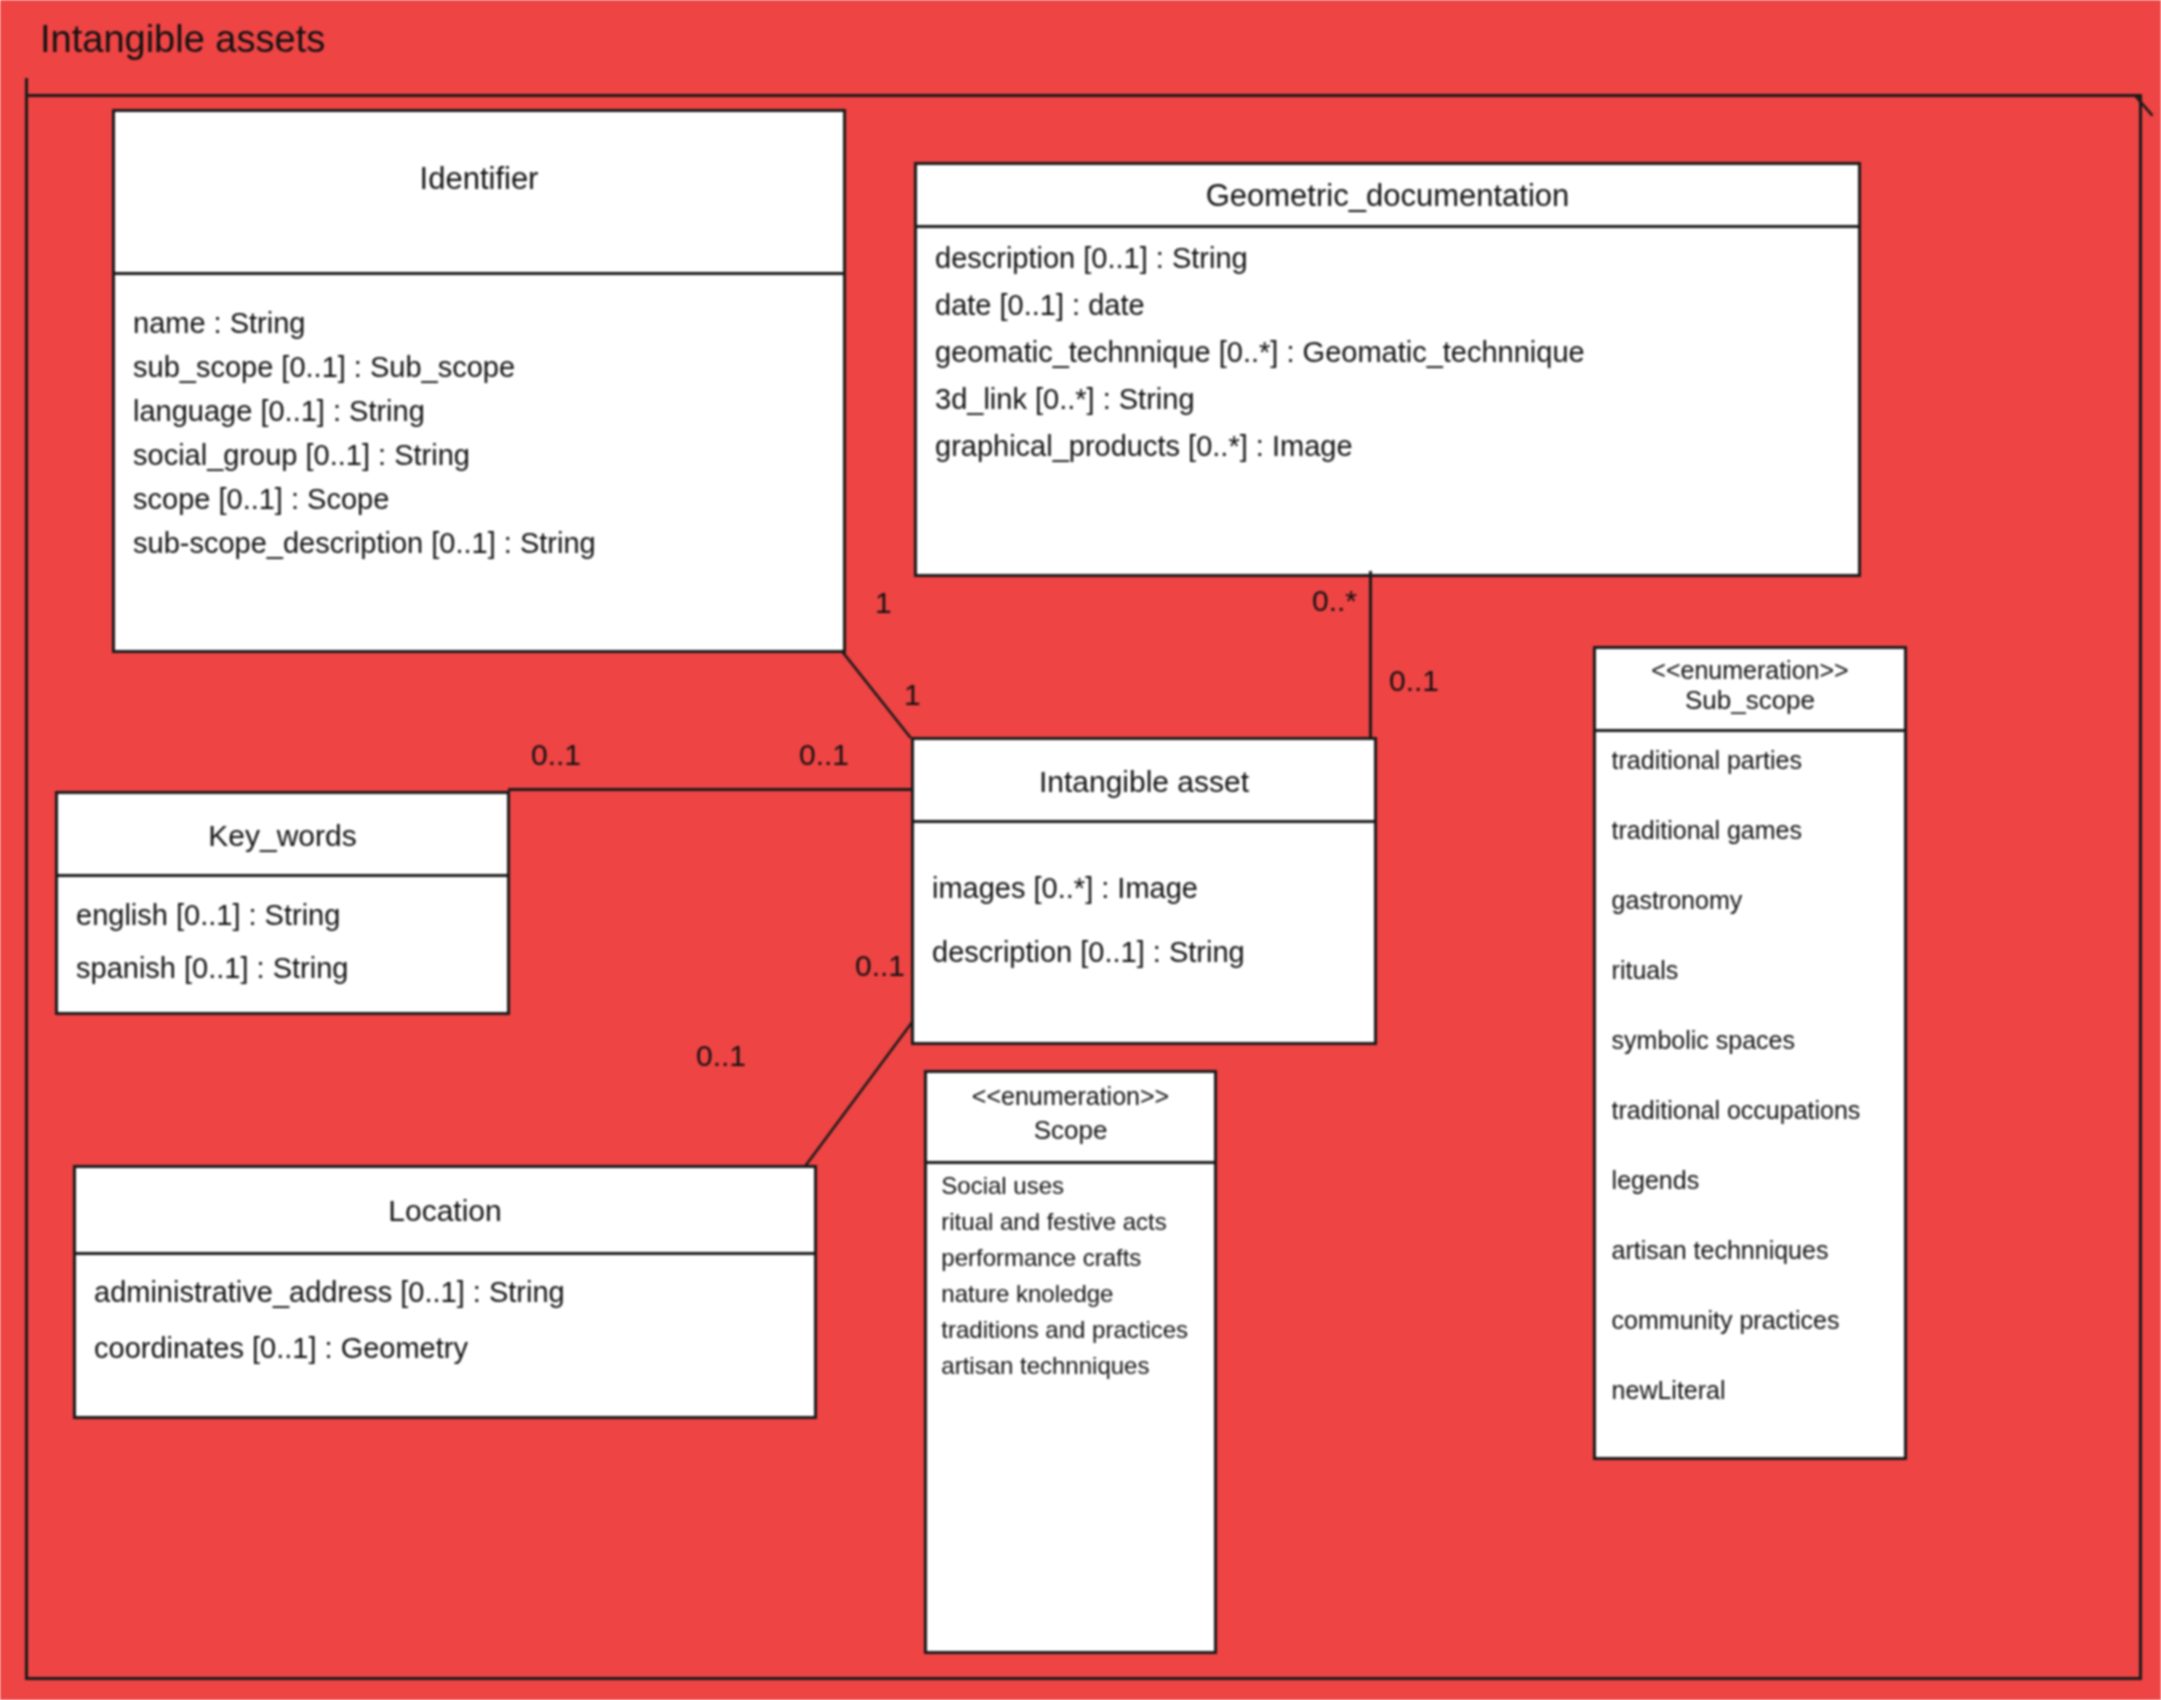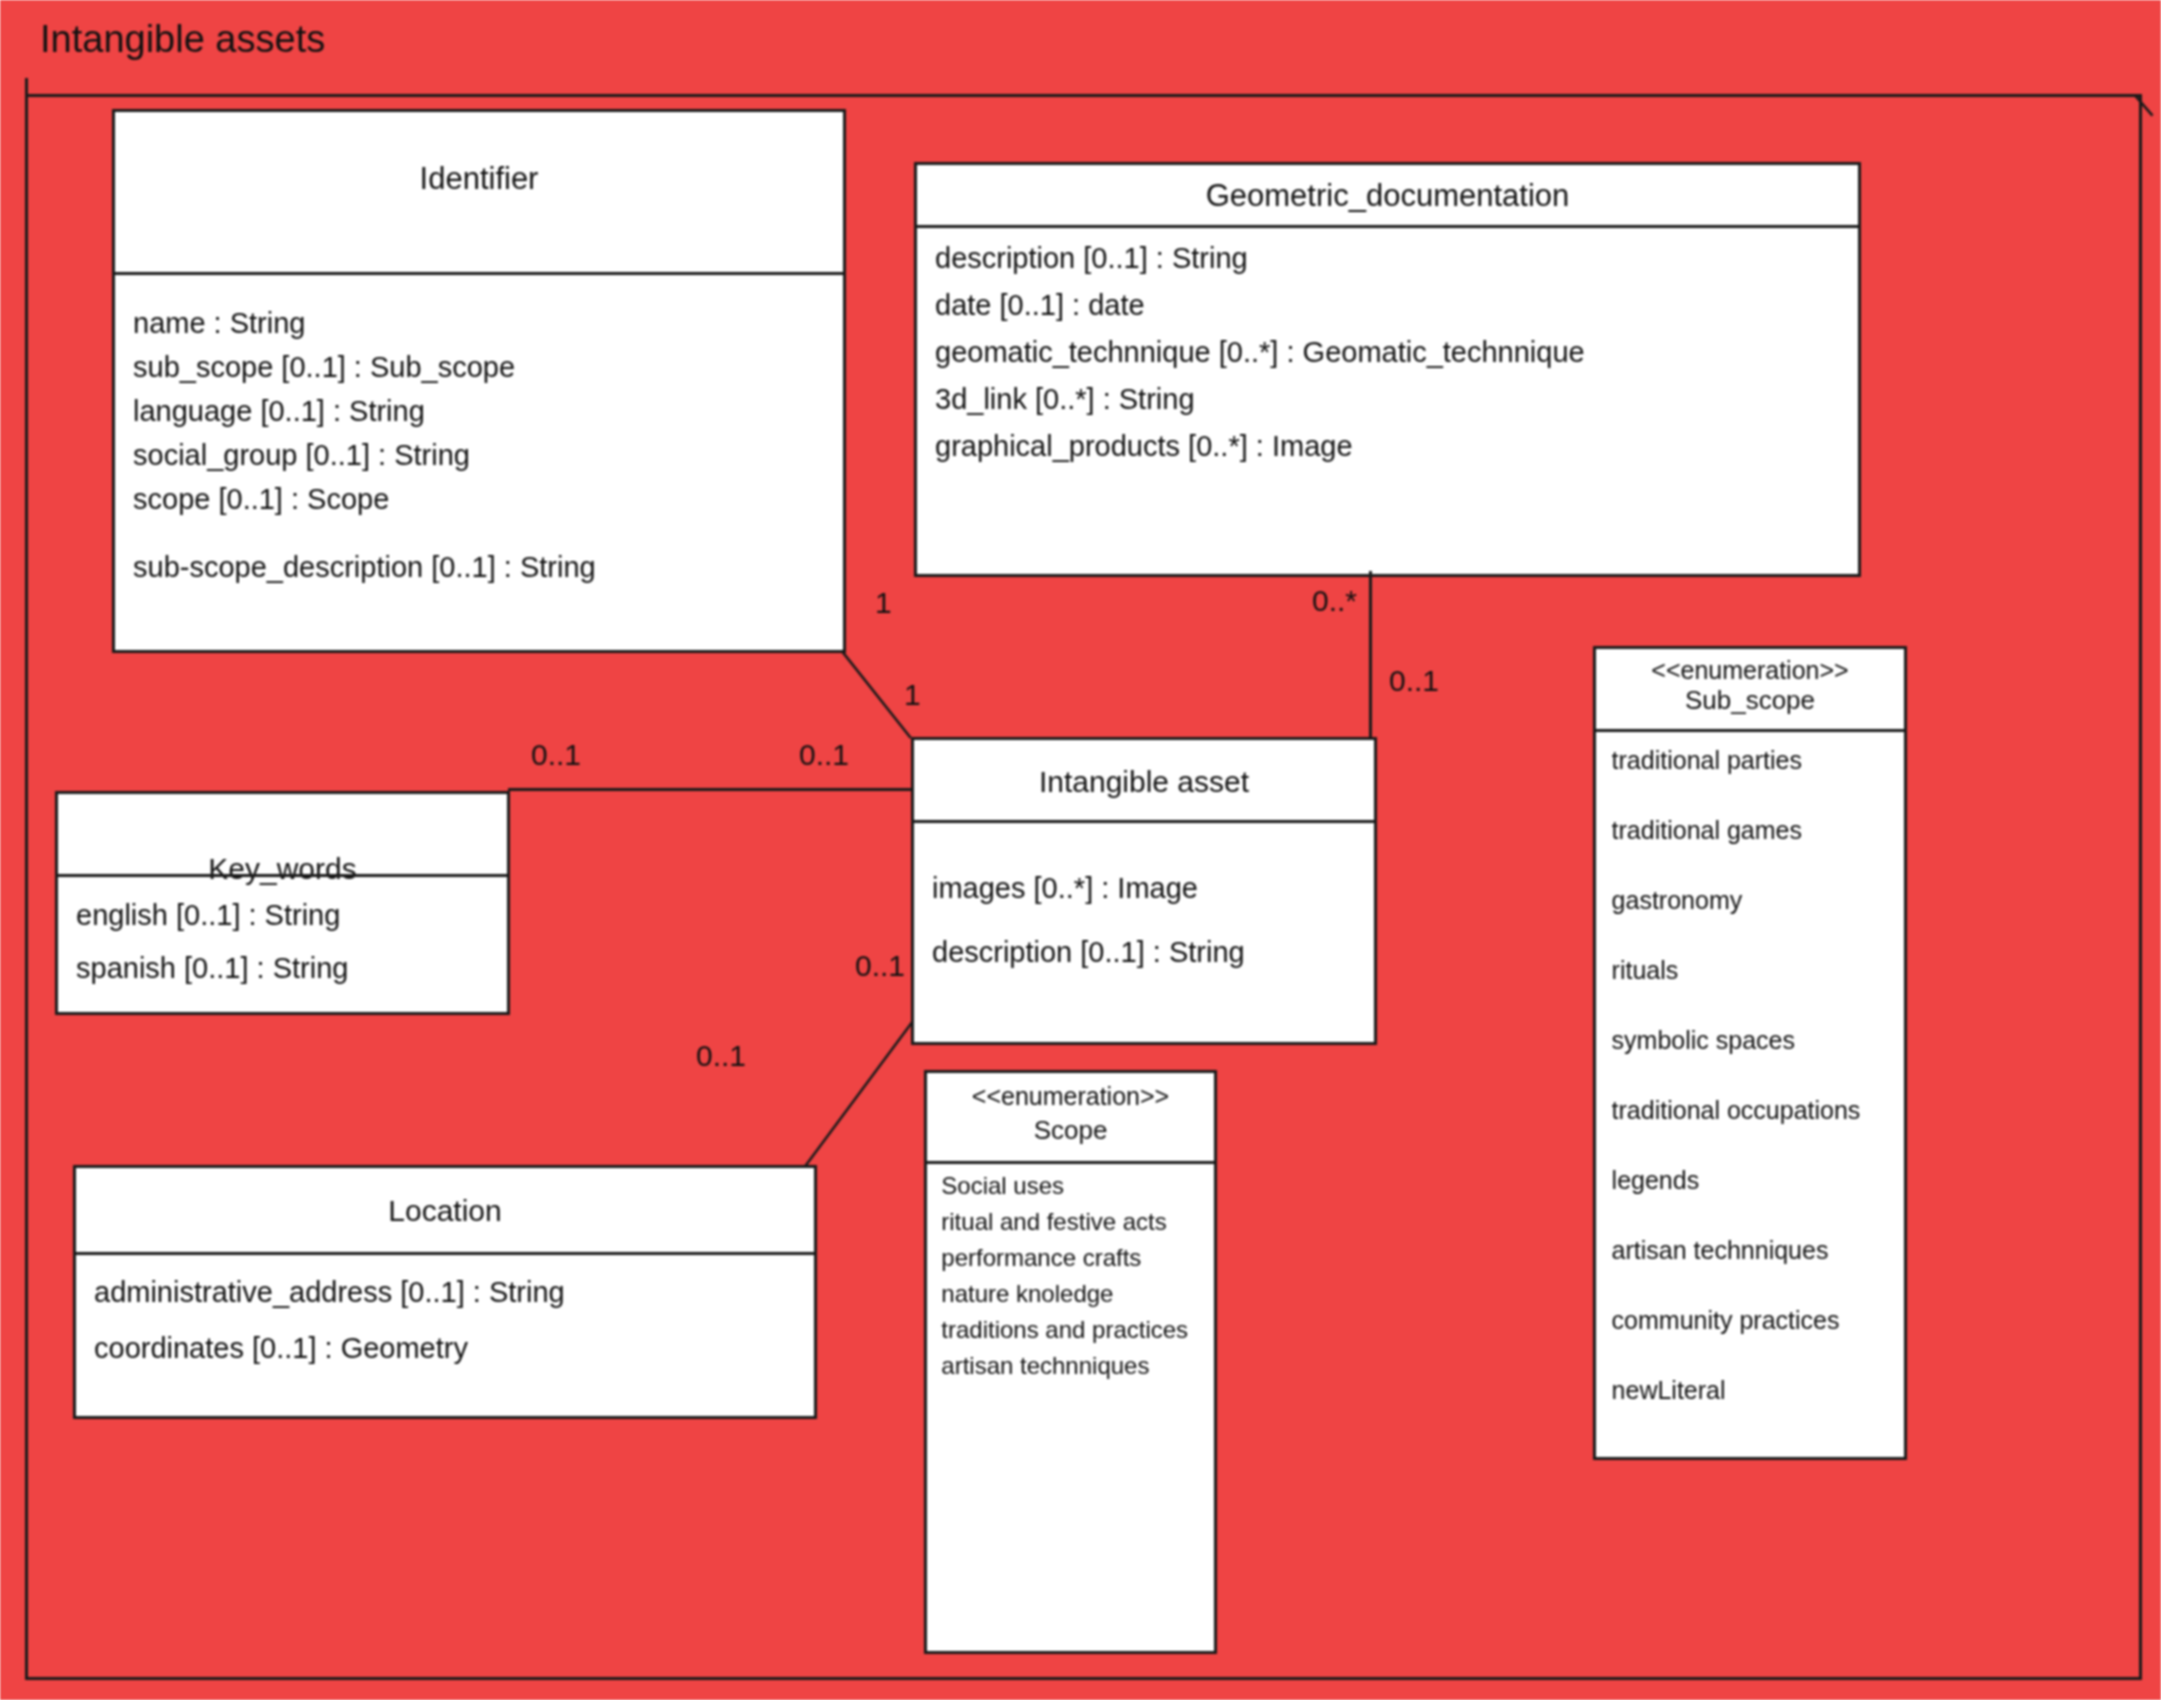--- a/index.html
+++ b/index.html
@@ -77,21 +77,21 @@
 
   <div class="classbox" style="left:112px;top:109px;width:728px;height:538px;">
     <div class="classtitle" style="top:49px;">Identifier</div>
     <div class="sep" style="top:160px;"></div>
     <div class="attrs" style="top:195px;">
       <div class="attr" style="height:44px;">name : String</div>
       <div class="attr" style="height:44px;">sub_scope [0..1] : Sub_scope</div>
       <div class="attr" style="height:44px;">language [0..1] : String</div>
       <div class="attr" style="height:44px;">social_group [0..1] : String</div>
       <div class="attr" style="height:44px;">scope [0..1] : Scope</div>
-      <div class="attr" style="height:44px;margin-top:24px;">sub-scope_description [0..1] : String</div>
+      <div class="attr" style="height:44px;">sub-scope_description [0..1] : String</div>
     </div>
   </div>
 
   <div class="classbox" style="left:914px;top:162px;width:941px;height:409px;">
     <div class="classtitle" style="top:13px;">Geometric_documentation</div>
     <div class="sep" style="top:60px;"></div>
     <div class="attrs" style="top:77px;">
       <div class="attr" style="height:47px;">description [0..1] : String</div>
       <div class="attr" style="height:47px;">date [0..1] : date</div>
       <div class="attr" style="height:47px;">geomatic_technnique [0..*] : Geomatic_technnique</div>
@@ -103,21 +103,21 @@
   <div class="classbox" style="left:911px;top:737px;width:460px;height:302px;">
     <div class="classtitle" style="top:25px;font-size:30px;">Intangible asset</div>
     <div class="sep" style="top:80px;"></div>
     <div class="attrs" style="top:104px;">
       <div class="attr" style="height:64px;margin-top:28px;">images [0..*] : Image</div>
       <div class="attr" style="height:64px;">description [0..1] : String</div>
     </div>
   </div>
 
   <div class="classbox" style="left:55px;top:791px;width:449px;height:218px;">
-    <div class="classtitle" style="top:25px;font-size:30px;margin-top:33px;">Key_words</div>
+    <div class="classtitle" style="top:25px;font-size:30px;">Key_words</div>
     <div class="sep" style="top:80px;"></div>
     <div class="attrs" style="top:105px;">
       <div class="attr" style="height:53px;">english [0..1] : String</div>
       <div class="attr" style="height:53px;">spanish [0..1] : String</div>
     </div>
   </div>
 
   <div class="classbox" style="left:73px;top:1165px;width:738px;height:248px;">
     <div class="classtitle" style="top:26px;font-size:30px;">Location</div>
     <div class="sep" style="top:84px;"></div>

